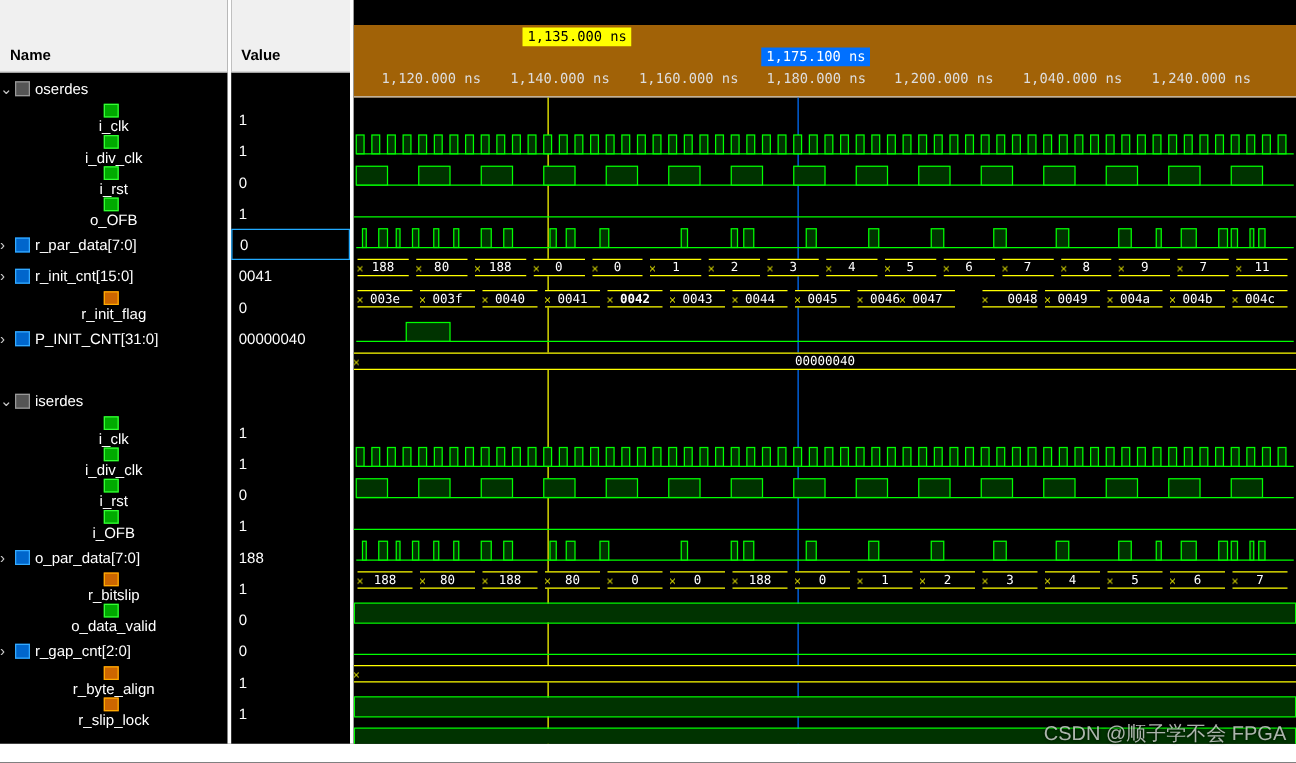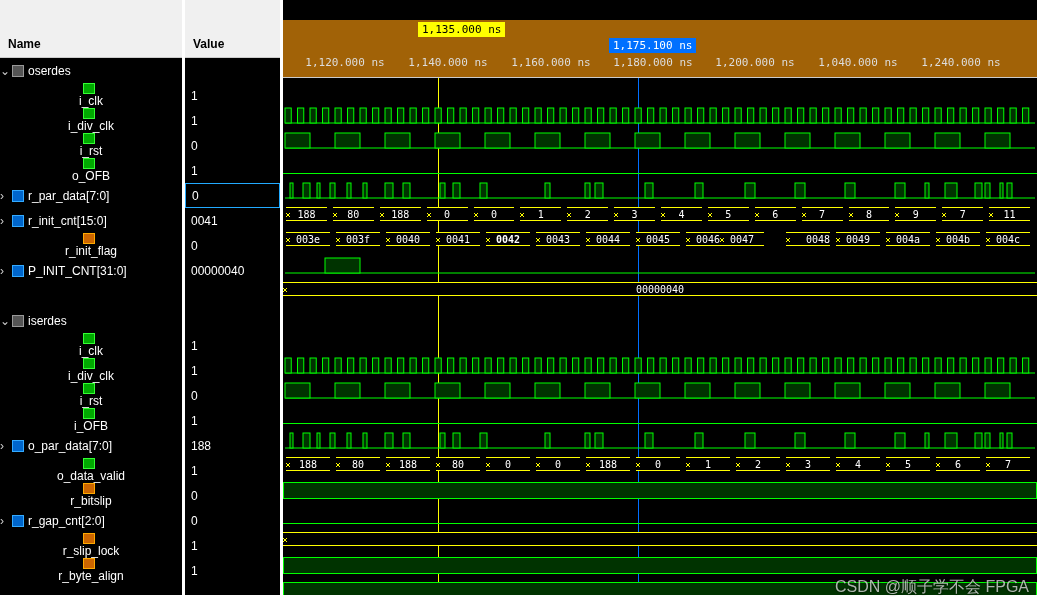--- a/index.html
+++ b/index.html
@@ -233,42 +233,42 @@
           <span class="sig-icon green"></span>
           <span>i_OFB</span>
         </div>
         <div class="row indent-1">
           <span class="expander">›</span>
           <span class="sig-icon blue"></span>
           <span>o_par_data[7:0]</span>
         </div>
         <div class="row indent-2">
           <span class="expander"></span>
-          <span class="sig-icon green"></span>
-          <span>o_data_valid</span>
-        </div>
-        <div class="row indent-2">
-          <span class="expander"></span>
           <span class="sig-icon orange"></span>
           <span>r_bitslip</span>
+        </div>
+        <div class="row indent-2">
+          <span class="expander"></span>
+          <span class="sig-icon green"></span>
+          <span>o_data_valid</span>
         </div>
         <div class="row indent-1">
           <span class="expander">›</span>
           <span class="sig-icon blue"></span>
           <span>r_gap_cnt[2:0]</span>
         </div>
         <div class="row indent-2">
           <span class="expander"></span>
           <span class="sig-icon orange"></span>
+          <span>r_byte_align</span>
+        </div>
+        <div class="row indent-2">
+          <span class="expander"></span>
+          <span class="sig-icon orange"></span>
           <span>r_slip_lock</span>
-        </div>
-        <div class="row indent-2">
-          <span class="expander"></span>
-          <span class="sig-icon orange"></span>
-          <span>r_byte_align</span>
         </div>
       </div>
   </div>
 
   <div class="value-col">
     <div class="header">
       <span>Value</span>
     </div>
     <div class="rows" id="value-rows">
         <div class="row"></div>

